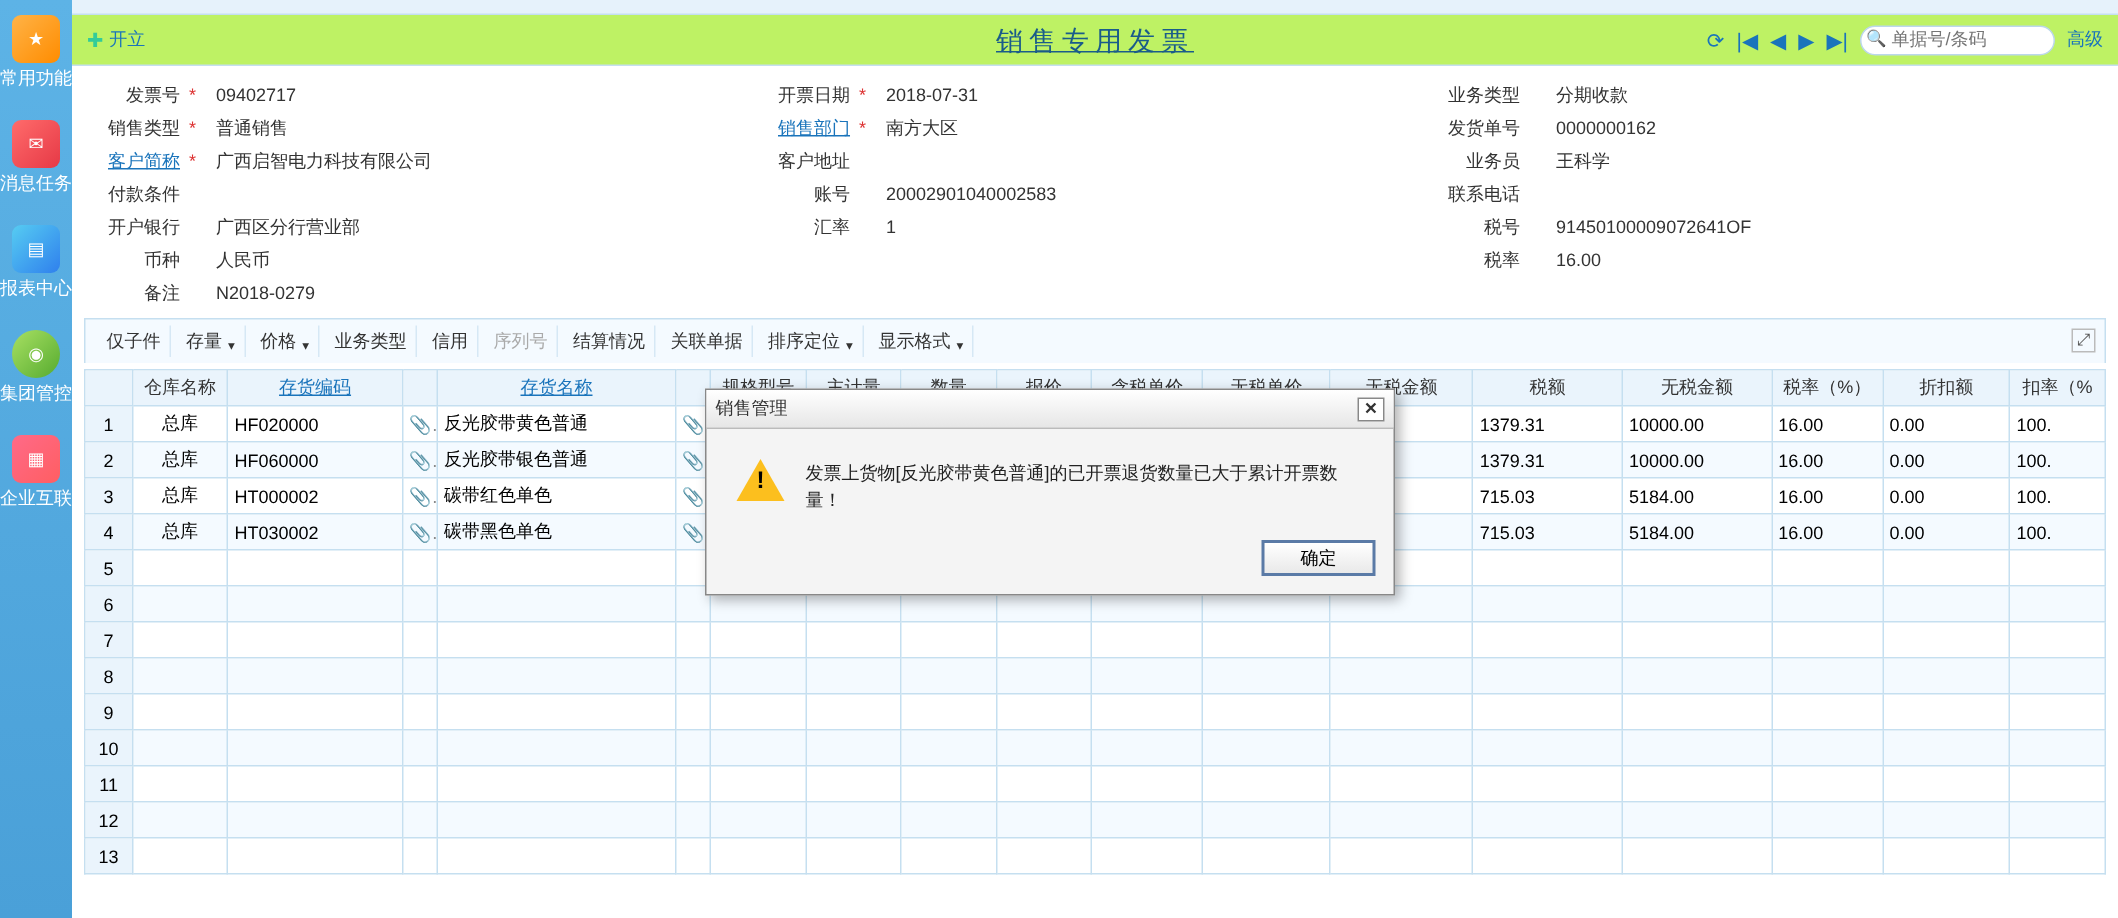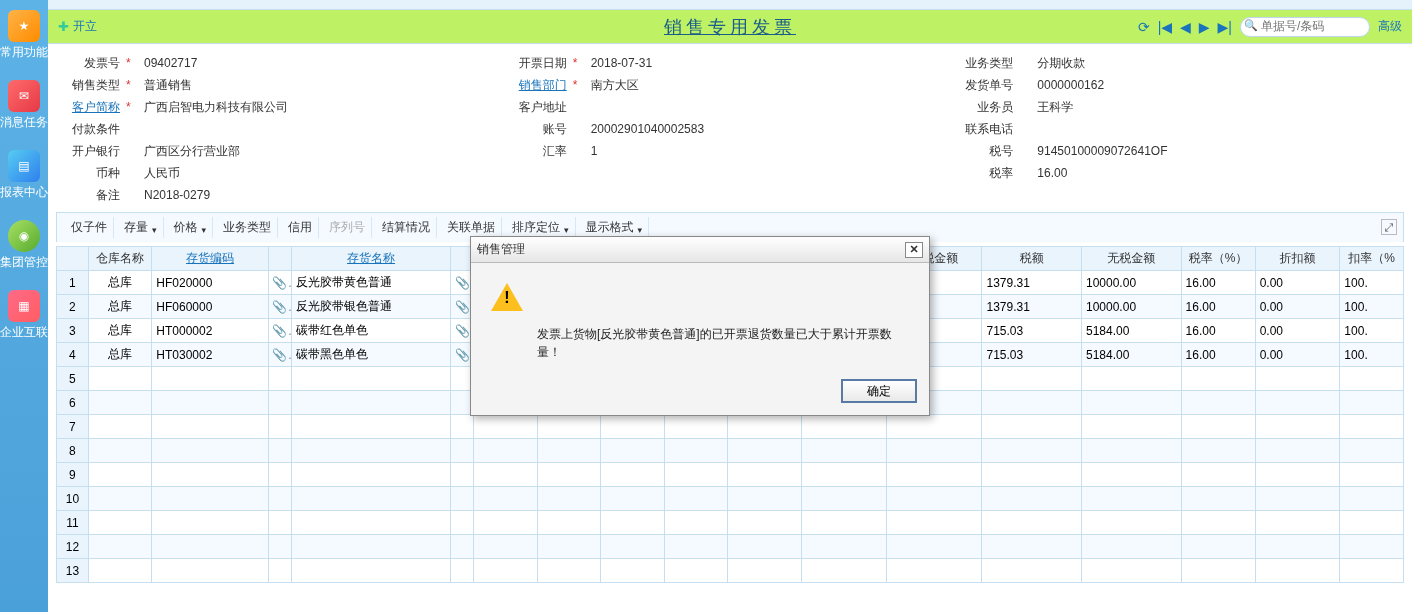--- a/index.html
+++ b/index.html
@@ -44,28 +44,28 @@
 .grid td{background:#fff;font-size:12px;}
 .grid tr:nth-child(even) td{background:#f4faff;}
 .grid td.rn{text-align:center;background:#eaf4fc !important;width:30px;}
 .grid td.num{text-align:left;}
 .grid td.ctr{text-align:center;}
 .attach{color:#888;font-size:14px;}
 .w-rn{width:30px}.w-wh{width:60px}.w-code{width:110px}.w-att{width:22px}.w-name{width:150px}
 .w-spec{width:60px}.w-unit{width:60px}.w-qty{width:60px}.w-price{width:60px}
 .w-mup{width:70px}.w-ntup{width:80px}.w-ntamt{width:90px}
 .w-tax{width:94px}.w-pst{width:94px}.w-tr{width:70px}.w-disc{width:80px}.w-dr{width:60px}
-.dialog{position:absolute;left:470px;top:236px;width:460px;background:#f4f4f4;border:1px solid #888;box-shadow:3px 3px 8px rgba(0,0,0,0.3);z-index:100;}
+.dialog{position:absolute;left:470px;top:259px;width:460px;background:#f4f4f4;border:1px solid #888;box-shadow:3px 3px 8px rgba(0,0,0,0.3);z-index:100;}
 .dialog-title{height:26px;background:linear-gradient(#fff,#e6e6e6);border-bottom:1px solid #bbb;display:flex;align-items:center;padding:0 6px;font-size:12px;color:#333;}
 .dialog-close{margin-left:auto;width:18px;height:16px;border:1px solid #888;background:#fff;font-size:11px;display:flex;align-items:center;justify-content:center;cursor:pointer;font-weight:bold;}
 .dialog-body{padding:16px 20px 10px 20px;display:flex;gap:14px;}
 .warn-icon{width:32px;height:28px;position:relative;flex-shrink:0;margin-top:4px;}
 .warn-tri{width:0;height:0;border-left:16px solid transparent;border-right:16px solid transparent;border-bottom:28px solid #fcbf1e;position:absolute;}
 .warn-ex{position:absolute;left:0;top:0;width:32px;text-align:center;top:6px;font-weight:bold;color:#000;font-size:16px;}
-.dialog-msg{color:#222;line-height:18px;font-size:12px;padding-top:4px;margin-top:42px;}
+.dialog-msg{color:#222;line-height:18px;font-size:12px;padding-top:4px;}
 .dialog-foot{padding:8px 12px 12px 12px;display:flex;justify-content:flex-end;}
 .dialog-btn{width:76px;height:24px;border:2px solid #5a7aa6;background:linear-gradient(#fff,#e9e9e9);font-size:12px;cursor:pointer;}
 </style>
 </head>
 <body>
 
 <div class="sidebar">
   <div class="sidebar-item">
       <div class="sidebar-icon ic1">★</div>
       <span>常用功能</span>

